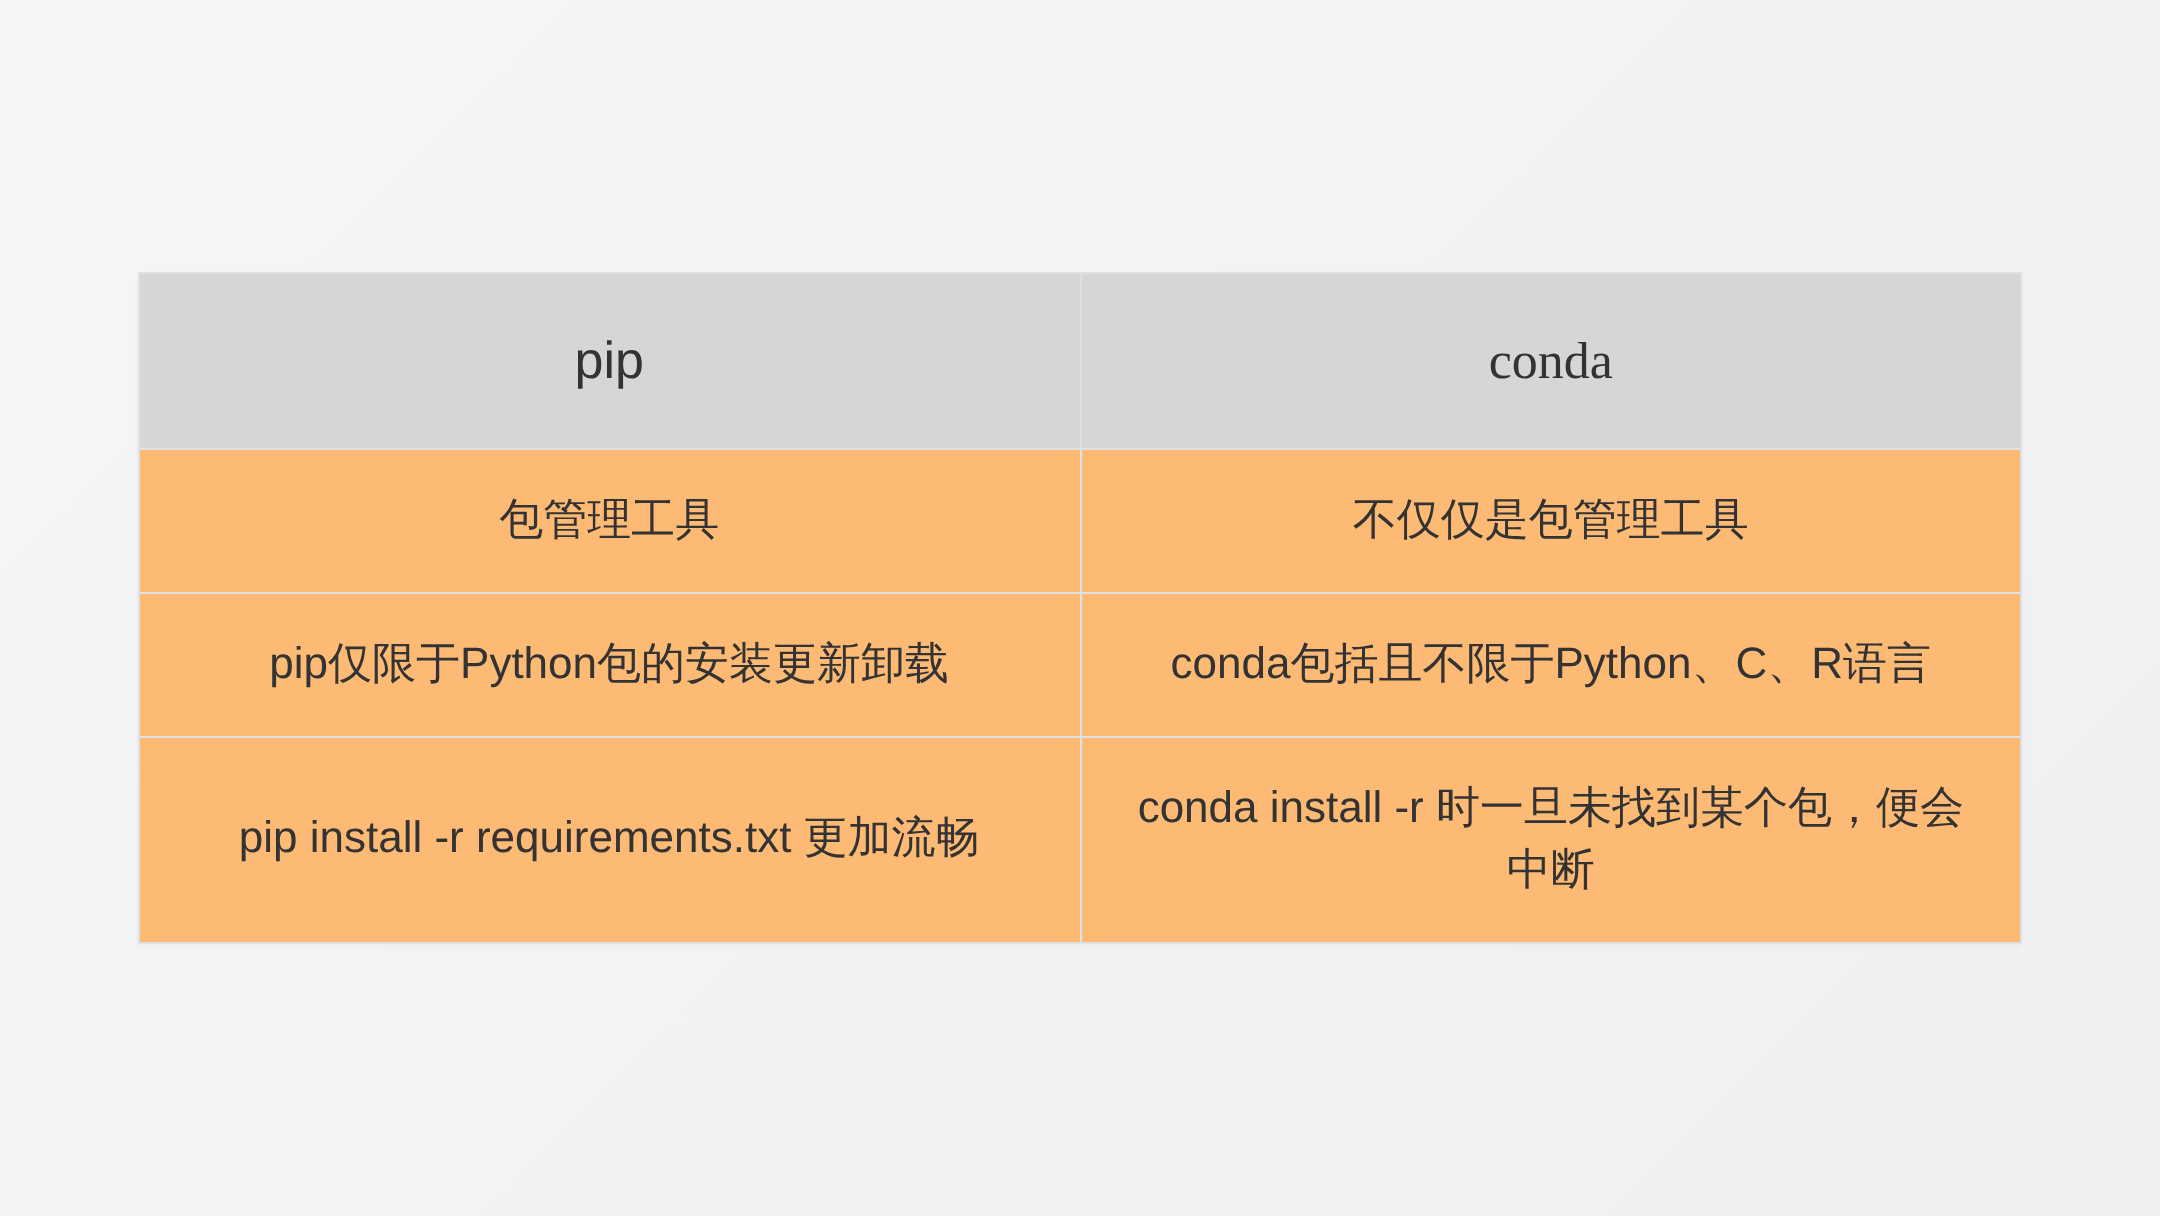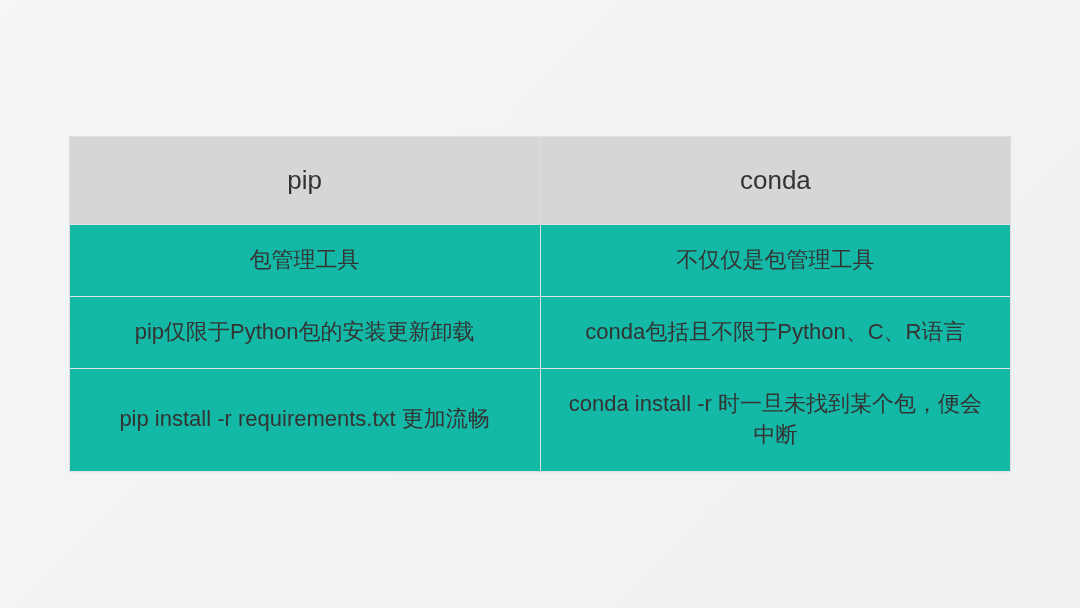--- a/index.html
+++ b/index.html
@@ -9,34 +9,34 @@
       background: linear-gradient(135deg, #f5f6f7 0%, #eef0f2 100%);
       font-family: "Helvetica Neue", "PingFang SC", "Microsoft YaHei", Arial, sans-serif;
       display: flex;
       align-items: center;
       justify-content: center;
       padding: 40px;
     }
     .table {
       width: 100%;
       border-collapse: collapse;
-      background: #14b8a6;
+      background: #fdba74;
     }
     .table th {
       background: #d6d6d6;
       font-weight: 300;
       font-size: 26px;
       color: #333;
       padding: 28px 12px;
       text-align: center;
       border: 1px solid #e0e0e0;
       border-top: none;
     }
     .table th:first-child { border-left: none; }
-    .table th:last-child { border-right: none; }
+    .table th:last-child { border-right: none; font-family: Liberation Serif, serif; }
     .table td {
       font-size: 22px;
       font-weight: 400;
       color: #333;
       padding: 20px 28px;
       text-align: center;
       border: 1px solid #e0e0e0;
       line-height: 1.4;
       width: 50%;
       vertical-align: middle;

